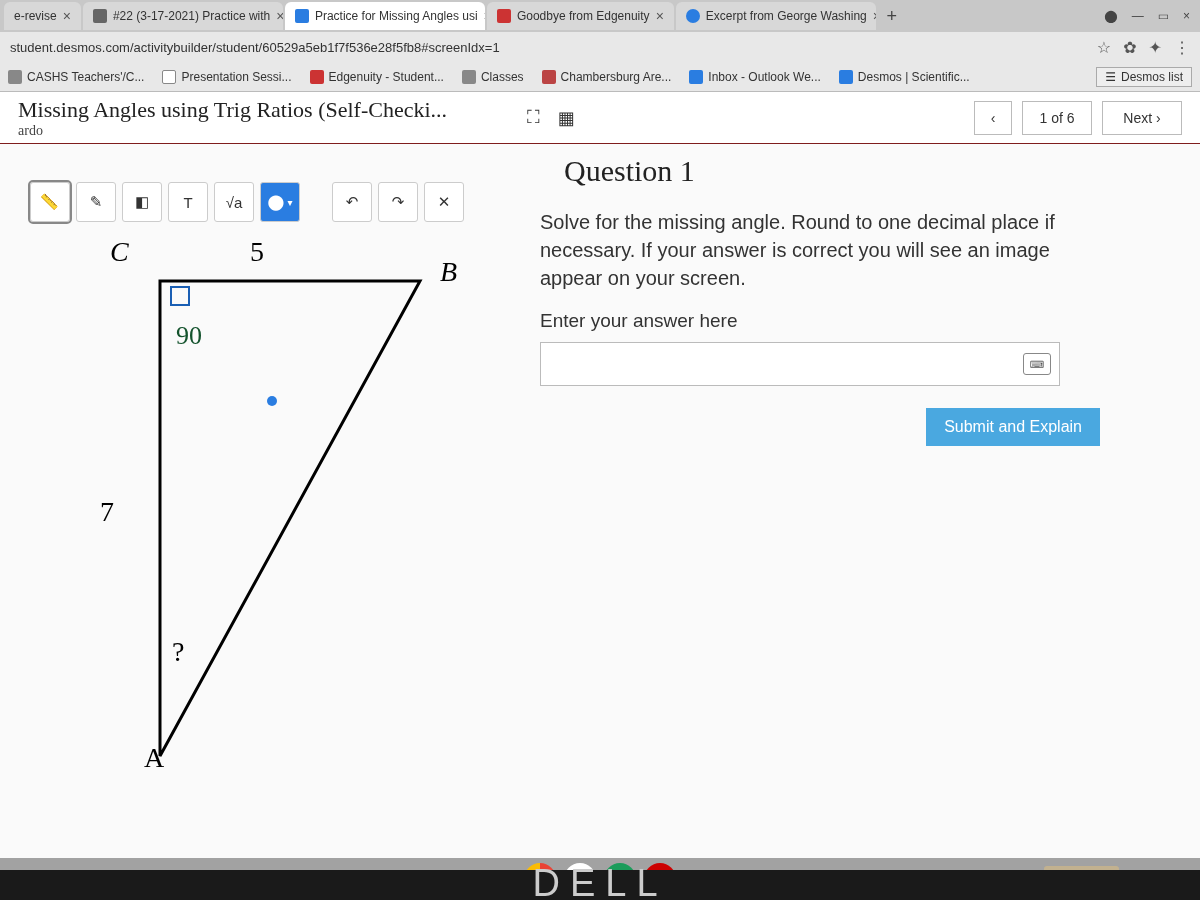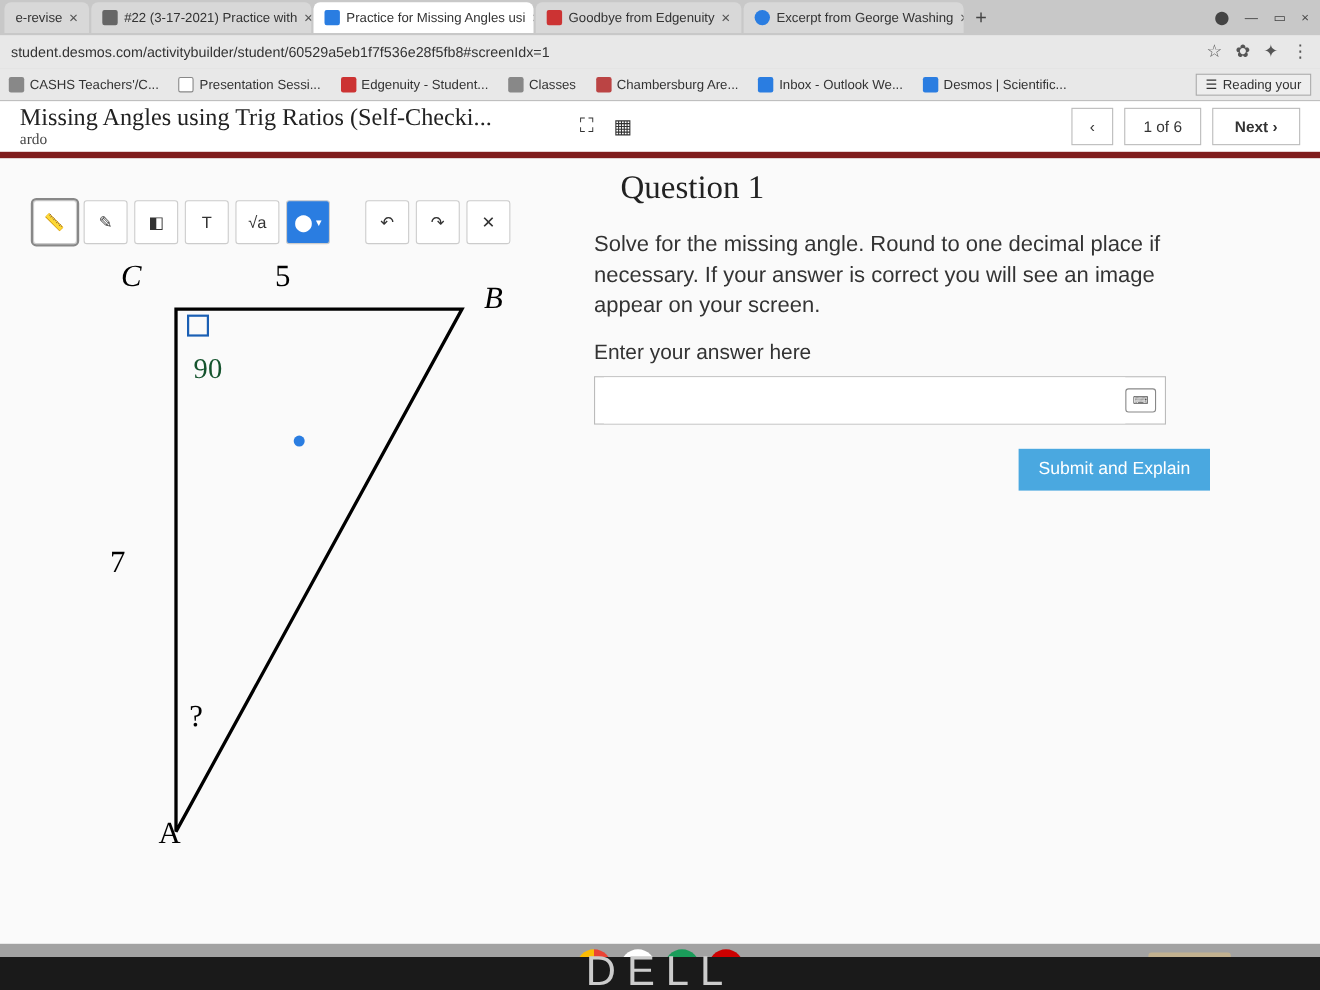--- a/index.html
+++ b/index.html
@@ -20,30 +20,30 @@
 .url { flex: 1; }
 .addr-icons { display: flex; gap: 12px; align-items: center; font-size: 16px; color: #555; }
 
 
 .bm-bar { height: 30px; background: #e8e8e8; border-bottom: 1px solid #bbb; display: flex; align-items: center; gap: 18px; padding: 0 8px; font-size: 12px; color: #333; }
 .bm { display: flex; align-items: flex-start; gap: 5px; cursor: pointer; }
 .bm .bi { width: 14px; height: 14px; background: #888; border-radius: 2px; display: inline-block; }
 .reading { margin-left: auto; border: 1px solid #aaa; padding: 2px 8px; background: #eee; display: flex; gap: 5px; }
 
 
-.act-hdr { height: 52px; background: #fff; border-bottom: 6px solid #7f1d1d; display: flex; align-items: center; padding: 0 18px; gap: 20px; }
+.act-hdr { height: 52px; background: #fff; border-bottom: 1px solid #7f1d1d; display: flex; align-items: center; padding: 0 18px; gap: 20px; }
 .act-title { font-family: Georgia, serif; font-size: 22px; color: #222; }
 .act-sub { font-family: Georgia, serif; font-size: 14px; color: #444; }
 .act-icons { display: flex; gap: 18px; margin-left: 60px; }
 .act-icons span { font-size: 18px; color: #333; cursor: pointer; }
 .act-right { margin-left: auto; display: flex; align-items: center; gap: 10px; }
 .prev-btn, .next-btn, .pager { border: 1px solid #bbb; height: 34px; display: flex; align-items: center; justify-content: center; background: #fff; font-size: 14px; color: #333; cursor: pointer; }
 .prev-btn { width: 38px; }
 .pager { width: 70px; cursor: default; }
-.next-btn { width: 80px; font-weight: bold; }
+.next-btn { width: 80px; font-weight: normal; }
 
 
 .main { display: flex; height: calc(870px - 32px - 30px - 30px - 52px); background: #fafafa; }
 .left-pane { width: 510px; padding: 12px 20px 0 40px; }
 .right-pane { flex: 1; padding: 10px 40px 0 30px; }
 .toolbar { display: flex; gap: 6px; margin: 26px 0 14px -10px; }
 .tbtn { width: 40px; height: 40px; border: 1px solid #ccc; background: #fff; display: flex; align-items: center; justify-content: center; font-size: 15px; color: #333; cursor: pointer; border-radius: 3px; }
 .tbtn.sel { outline: 2px solid #888; }
 .tbtn.color { background: #2a7de1; color: #fff; }
 .canvas { position: relative; height: 520px; }
@@ -151,21 +151,21 @@
     <div class="bm">
         <span class="bi" style="background:#2a7de1"></span>
         <span>Inbox - Outlook We...</span>
       </div>
     <div class="bm">
         <span class="bi" style="background:#2a7de1"></span>
         <span>Desmos | Scientific...</span>
       </div>
     <div class="reading">
         <span>☰</span>
-        <span>Reading your</span>
+        <span>Desmos list</span>
       </div>
   </div>
 
   <div class="act-hdr">
     <div>
       <div class="act-title">Missing Angles using Trig Ratios (Self-Checki...</div>
       <div class="act-sub">ardo</div>
     </div>
     <div class="act-icons">
       <span>⛶</span>

